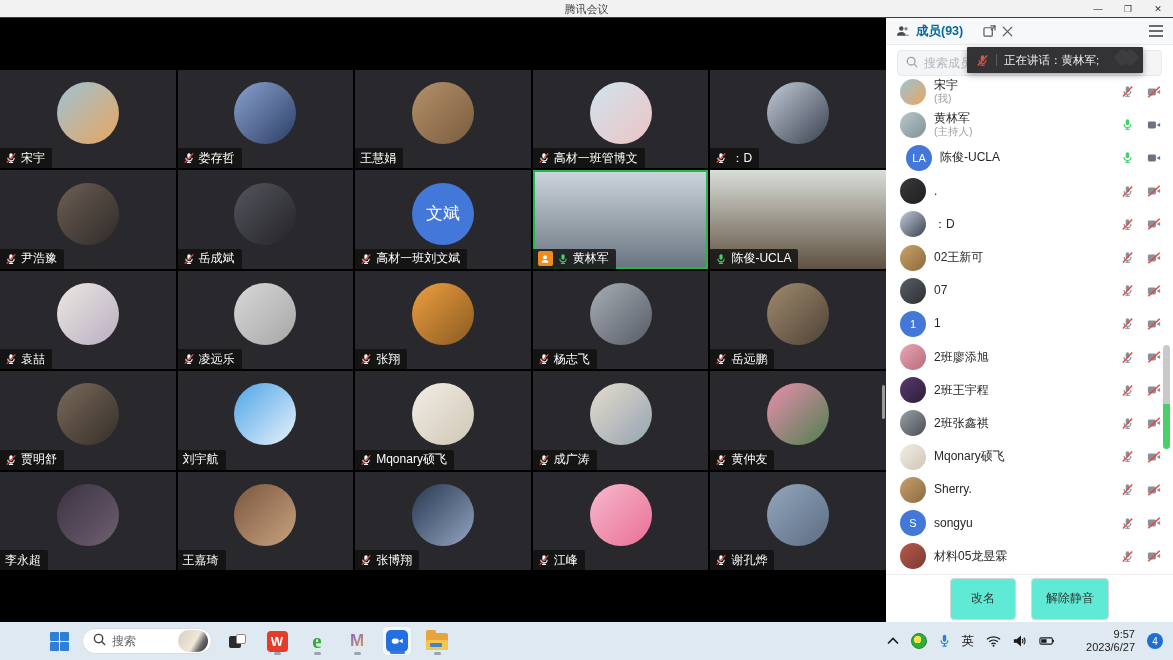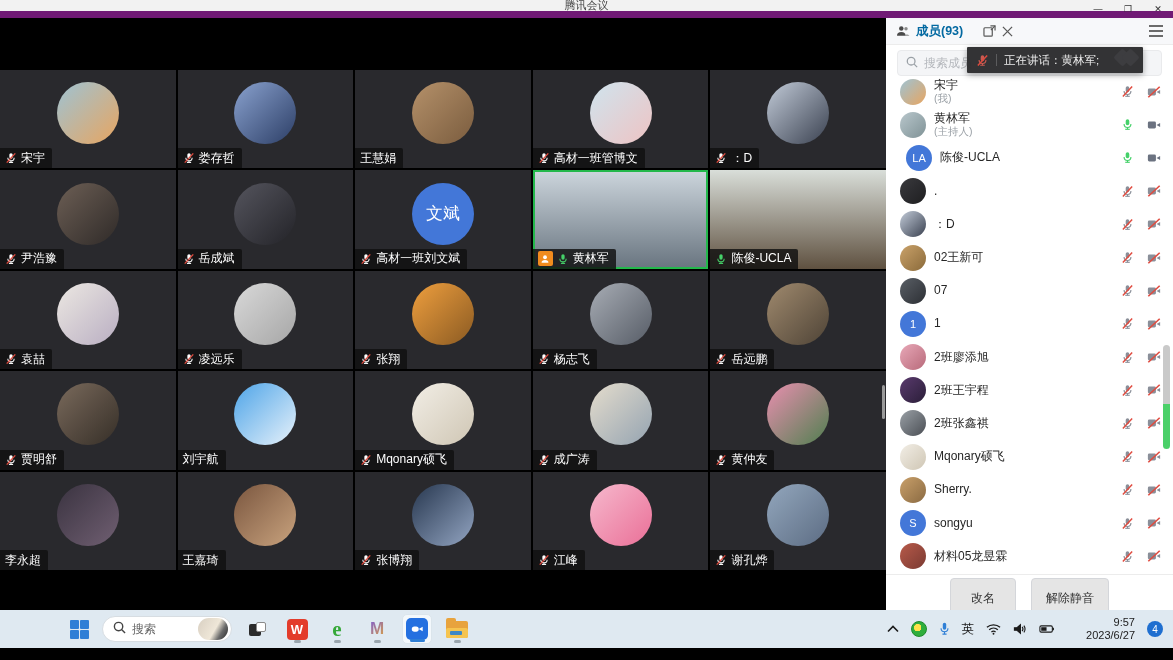--- a/index.html
+++ b/index.html
@@ -1,20 +1,20 @@
 <!DOCTYPE html>
 <html><head>
 <meta charset="utf-8">
 <style>
   * { margin:0; padding:0; box-sizing:border-box; }
   body { font-family:"Liberation Sans","DejaVu Sans",sans-serif; background:#000; }
   .screen { position:relative; width:1173px; height:660px; overflow:hidden; background:#000; }
 
   
-  .titlebar { position:absolute; top:0; left:0; width:100%; height:18px; background:#f2f2f2; display:flex; align-items:center; justify-content:center; border-bottom:7px solid #701a75; }
+  .titlebar { position:absolute; top:0; left:0; width:100%; height:18px; background:#f2f2f2; display:flex; align-items:flex-end; justify-content:center; border-bottom:1px solid #701a75; }
   .titlebar .title { font-size:11px; color:#444; }
   .win-controls { position:absolute; right:0; top:0; height:18px; display:flex; }
   .win-controls span { width:30px; height:18px; display:flex; align-items:center; justify-content:center; font-size:9px; color:#333; cursor:pointer; }
 
   
   .main { position:absolute; top:18px; left:0; width:886px; height:604px; background:#000; }
   .grid { position:absolute; top:52px; left:0; width:886px; height:500px; display:grid; grid-template-columns:repeat(5,1fr); grid-template-rows:repeat(5,1fr); gap:2px; }
   .tile { position:relative; background:#29292d; overflow:hidden; }
   .tile.active { box-shadow:inset 0 0 0 2px #23b84b; }
   .avatar { position:absolute; left:50%; top:44%; transform:translate(-50%,-50%); width:62px; height:62px; border-radius:50%; display:flex; align-items:center; justify-content:center; color:#fff; font-size:17px; }
@@ -45,24 +45,24 @@
 
   .mlist { position:absolute; top:57px; left:0; width:100%; height:498px; overflow:hidden; }
   .mrow { height:33.2px; display:flex; align-items:center; padding:0 12px 0 14px; cursor:pointer; }
   .mavatar { width:26px; height:26px; border-radius:50%; flex:0 0 auto; display:flex; align-items:center; justify-content:center; color:#fff; font-size:11px; }
   .minfo { margin-left:8px; min-width:0; }
   .mname { font-size:12px; color:#262626; white-space:nowrap; line-height:13px; }
   .msub { font-size:10.5px; color:#9aa0a6; line-height:12px; }
   .micons { margin-left:auto; display:flex; gap:13px; align-items:center; }
   .scroll-thumb { position:absolute; right:3px; top:327px; width:7px; height:104px; border-radius:4px; background:linear-gradient(180deg,#c9c9c9 0%,#c9c9c9 57%,#4bd069 57%,#4bd069 100%); }
   .p-footer { position:absolute; bottom:0; left:0; width:100%; height:48px; border-top:1px solid #ececec; display:flex; align-items:center; justify-content:center; gap:15px; background:#fff; }
-  .p-footer button { min-width:66px; height:42px; padding:0 14px; background:#e5e5e5; border:1px solid #d4d6da; border-radius:4px; font-size:12px; color:#333; cursor:pointer; font-family:inherit; }
+  .p-footer button { min-width:66px; height:42px; padding:0 14px; background:#5eead4; border:1px solid #d4d6da; border-radius:4px; font-size:12px; color:#333; cursor:pointer; font-family:inherit; }
 
   
-  .taskbar { position:absolute; bottom:12px; left:0; width:100%; height:38px; background:#dfe9f1; display:flex; align-items:center;padding-left:20px; }
+  .taskbar { position:absolute; bottom:0; left:0; width:100%; height:38px; background:#dfe9f1; display:flex; align-items:center; }
   .tb-left { display:flex; align-items:center; gap:10px; margin-left:46px; }
   .startbtn { width:26px; height:26px; display:flex; align-items:center; justify-content:center; border-radius:4px; cursor:pointer; }
   .winlogo { display:grid; grid-template-columns:9px 9px; grid-template-rows:9px 9px; gap:1px; }
   .winlogo i { background:#2f7fd6; border-radius:1px; }
   .tb-search { width:130px; height:26px; background:#fff; border:1px solid #d7dde2; border-radius:13px; display:flex; align-items:center; padding:0 3px 0 10px; gap:6px; }
   .tb-search input { border:none; outline:none; width:60px; font-size:12px; color:#333; background:transparent; font-family:inherit; }
   .tb-search input::placeholder { color:#666; }
   .tb-pill-img { margin-left:auto; width:34px; height:22px; border-radius:11px; background:linear-gradient(120deg,#d8cfc2 0%,#efe7d8 55%,#6a6a6a 75%,#262626 100%); }
   .tb-app { width:30px; height:30px; border-radius:5px; display:flex; flex-direction:column; align-items:center; justify-content:center; position:relative; cursor:pointer; }
   .tb-app .under { position:absolute; bottom:1px; width:7px; height:3px; border-radius:2px; background:#9aa6ae; }

